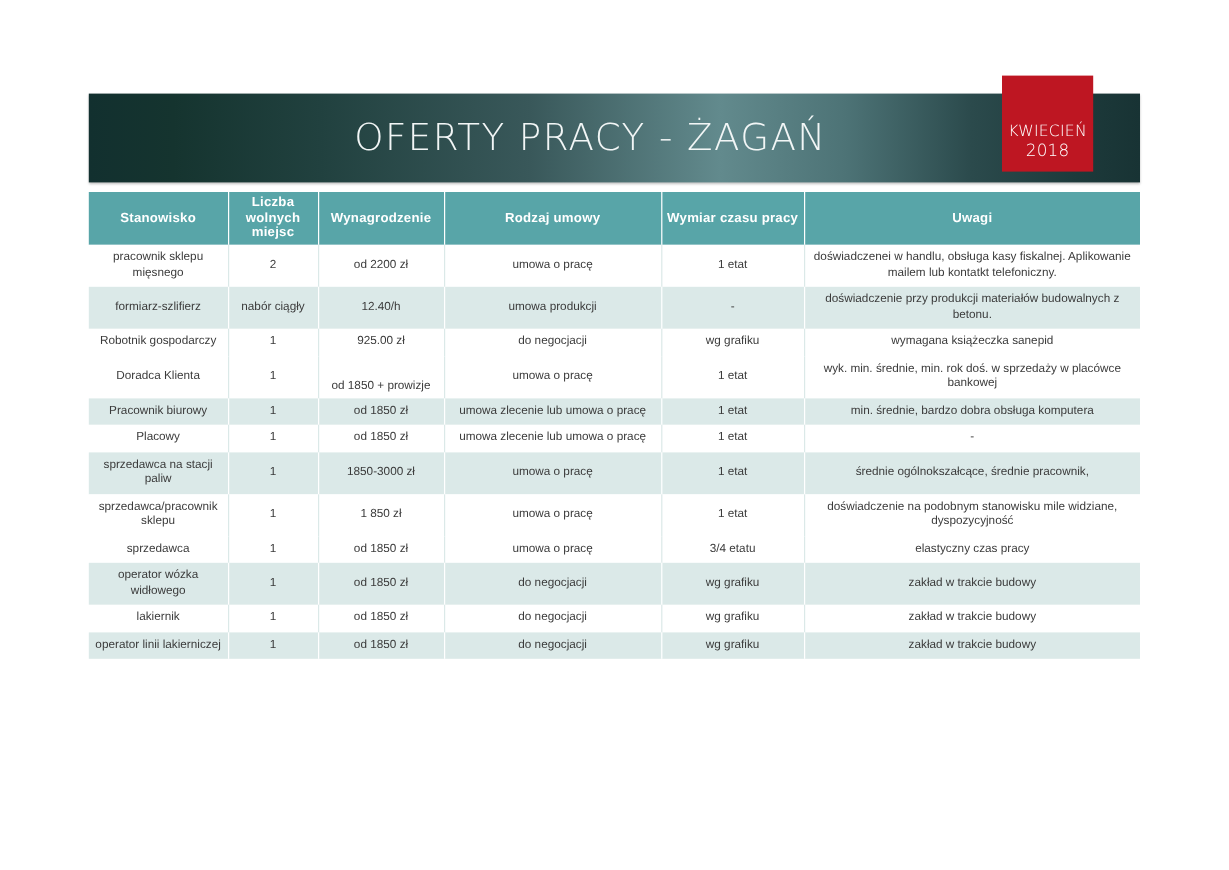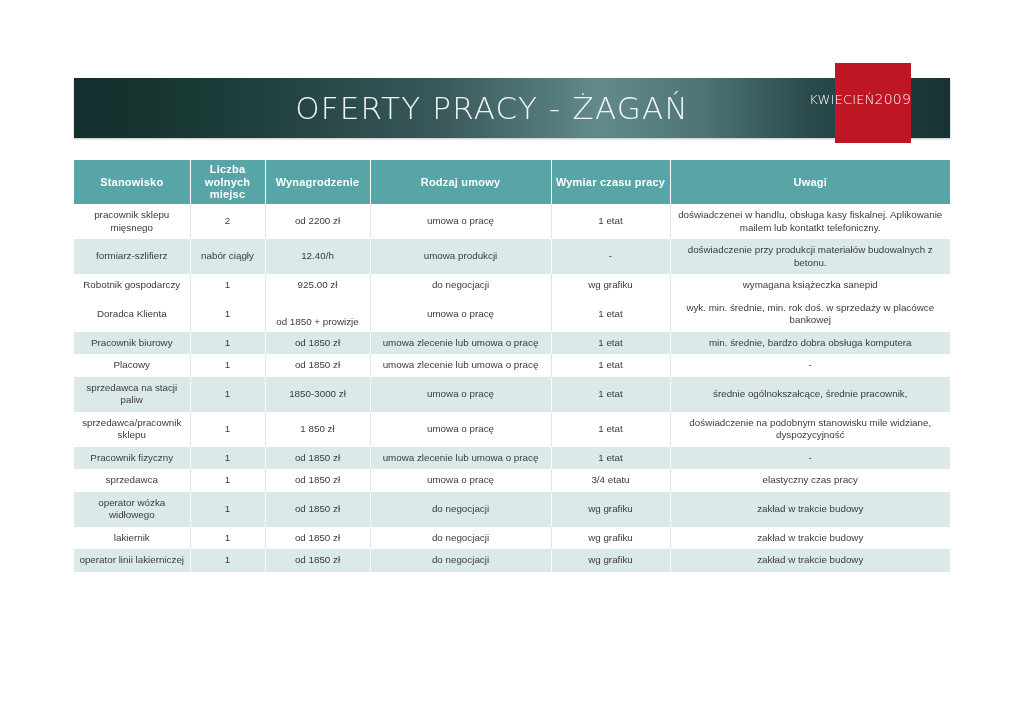--- a/index.html
+++ b/index.html
@@ -14,21 +14,21 @@
     font-family: "Liberation Sans", sans-serif;
     overflow: hidden;
   }
 
   
   #banner-wrap {
     position: absolute;
     left: 74px;
     top: 78px;
     width: 876px;
-    height: 60px;
+    height: 74px;
   }
   #banner-bar {
     position: absolute;
     left: 0;
     top: 0;
     width: 100%;
     height: 100%;
     background: linear-gradient(90deg,
         #12302f 0%,
         #15342f 8%,
@@ -60,21 +60,21 @@
     box-sizing: border-box;
   }
   #month-badge {
     position: absolute;
     left: 761px;
     top: -15px;
     width: 76px;
     height: 80px;
     background: #be1622;
     display: flex;
-    flex-direction: row;
+    flex-direction: column;
     align-items: center;
     justify-content: flex-end;
     padding-bottom: 8px;
     box-sizing: border-box;
   }
   #month-badge .m-line {
     color: #ffffff;
     font-size: 13px;
     font-weight: 300;
     letter-spacing: 0.2px;
@@ -139,21 +139,21 @@
   }
 </style>
 </head>
 <body>
 
 <div id="banner-wrap">
   <div id="banner-bar"></div>
   <div id="banner-title">OFERTY PRACY - ŻAGAŃ</div>
   <div id="month-badge">
     <div class="m-line">KWIECIEŃ</div>
-    <div class="m-line year">2009</div>
+    <div class="m-line year">2018</div>
   </div>
 </div>
 
 <table id="offers-table">
   <colgroup>
     <col class="c0">
       <col class="c1">
       <col class="c2">
       <col class="c3">
       <col class="c4">
@@ -227,28 +227,20 @@
         <td class="col5">średnie ogólnokszałcące, średnie pracownik,</td>
       </tr>
       <tr class="plain">
         <td class="col0">sprzedawca/pracownik sklepu</td>
         <td class="col1">1</td>
         <td class="col2">1 850 zł</td>
         <td class="col3">umowa o pracę</td>
         <td class="col4">1 etat</td>
         <td class="col5">doświadczenie na podobnym stanowisku mile widziane, dyspozycyjność</td>
       </tr>
-      <tr class="alt">
-        <td class="col0">Pracownik fizyczny</td>
-        <td class="col1">1</td>
-        <td class="col2">od 1850 zł</td>
-        <td class="col3">umowa zlecenie lub umowa o pracę</td>
-        <td class="col4">1 etat</td>
-        <td class="col5">-</td>
-      </tr>
       <tr class="plain">
         <td class="col0">sprzedawca</td>
         <td class="col1">1</td>
         <td class="col2">od 1850 zł</td>
         <td class="col3">umowa o pracę</td>
         <td class="col4">3/4 etatu</td>
         <td class="col5">elastyczny czas pracy</td>
       </tr>
       <tr class="alt">
         <td class="col0">operator wózka widłowego</td>

